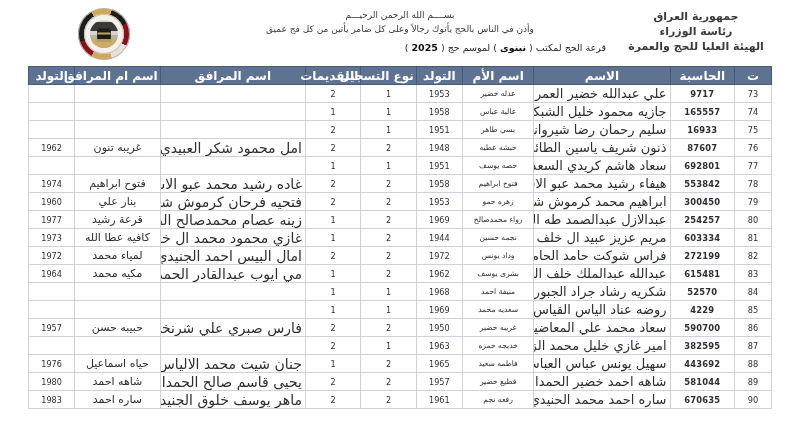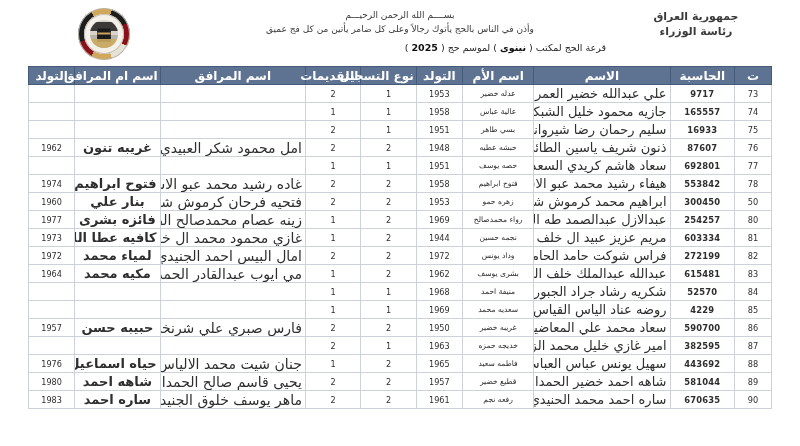--- a/index.html
+++ b/index.html
@@ -161,21 +161,21 @@
     color:#2e2e2e;
     overflow:hidden;
   }
   td.c-idx{font-size:8.2px;color:#333;}
   td.c-acct{font-weight:bold;font-size:8.4px;color:#111;letter-spacing:.2px;}
   td.c-name{text-align:center;font-size:13px;}
   td.c-mother{text-align:center;font-size:7.6px;}
   td.c-year{font-size:8.1px;}
   td.c-num{font-size:8.1px;}
   td.c-comp{text-align:center;font-size:14px;}
-  td.c-compmother{text-align:center;font-size:13px;font-weight:bold;}
+  td.c-compmother{text-align:center;font-size:11px;}
   
   col.w-idx{width:32px;}
   col.w-acct{width:56px;}
   col.w-name{width:118px;}
   col.w-mother{width:62px;}
   col.w-year{width:40px;}
   col.w-type{width:48px;}
   col.w-apps{width:48px;}
   col.w-comp{width:126px;}
   col.w-compmother{width:74px;}
@@ -194,20 +194,21 @@
 </head>
 <body>
 
 <div class="page">
 
   <div class="header">
 
     <div class="hdr-right">
       <div>جمهورية العراق</div>
       <div>رئاسة الوزراء</div>
+      <div>الهيئة العليا للحج والعمرة</div>
     </div>
 
     <div class="hdr-center">
       <div class="basmala">بســــم الله الرحمن الرحيـــم</div>
       <div class="verse">وأذن في الناس بالحج يأتوك رجالاً وعلى كل ضامر يأتين من كل فج عميق</div>
       <div class="qura-line">
         <span>قرعة الحج لمكتب (</span>
         <span class="office">نينوى</span>
         <span>) لموسم حج (</span>
         <span class="season">2025</span>
@@ -323,41 +324,41 @@
             <td class="c-name">هيفاء رشيد محمد عبو الاسمي</td>
             <td class="c-mother">فتوح ابراهيم</td>
             <td class="c-year">1958</td>
             <td class="c-num">2</td>
             <td class="c-num">2</td>
             <td class="c-comp">غاده رشيد محمد عبو الاسمي</td>
             <td class="c-compmother">فتوح ابراهيم</td>
             <td class="c-year">1974</td>
           </tr>
           <tr>
-            <td class="c-idx">50</td>
+            <td class="c-idx">79</td>
             <td class="c-acct">300450</td>
             <td class="c-name">ابراهيم محمد كرموش شيخو</td>
             <td class="c-mother">زهره حمو</td>
             <td class="c-year">1953</td>
             <td class="c-num">2</td>
             <td class="c-num">2</td>
             <td class="c-comp">فتحيه فرحان كرموش شيخو</td>
             <td class="c-compmother">بنار علي</td>
             <td class="c-year">1960</td>
           </tr>
           <tr>
             <td class="c-idx">80</td>
             <td class="c-acct">254257</td>
             <td class="c-name">عبدالازل عبدالصمد طه العبادي</td>
             <td class="c-mother">رواء محمدصالح</td>
             <td class="c-year">1969</td>
             <td class="c-num">2</td>
             <td class="c-num">1</td>
             <td class="c-comp">زينه عصام محمدصالح الطحان</td>
-            <td class="c-compmother">فائزه بشرى</td>
+            <td class="c-compmother">قرعة رشيد</td>
             <td class="c-year">1977</td>
           </tr>
           <tr>
             <td class="c-idx">81</td>
             <td class="c-acct">603334</td>
             <td class="c-name">مريم عزيز عبيد ال خلف</td>
             <td class="c-mother">نجمه حسين</td>
             <td class="c-year">1944</td>
             <td class="c-num">2</td>
             <td class="c-num">1</td>

